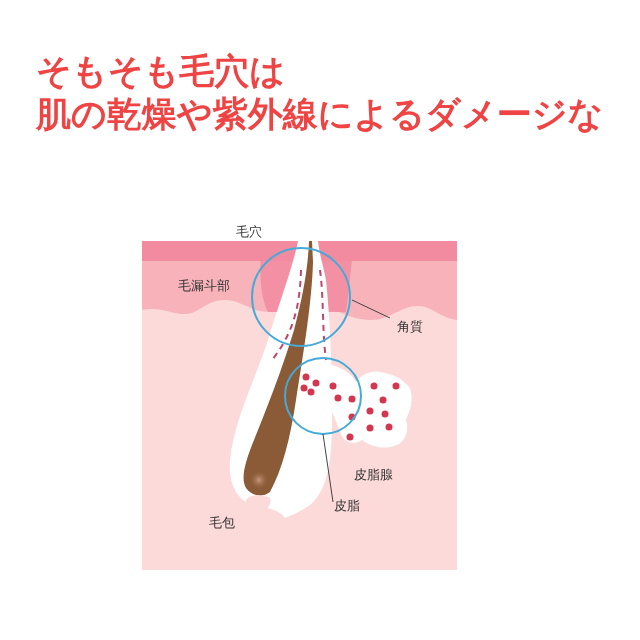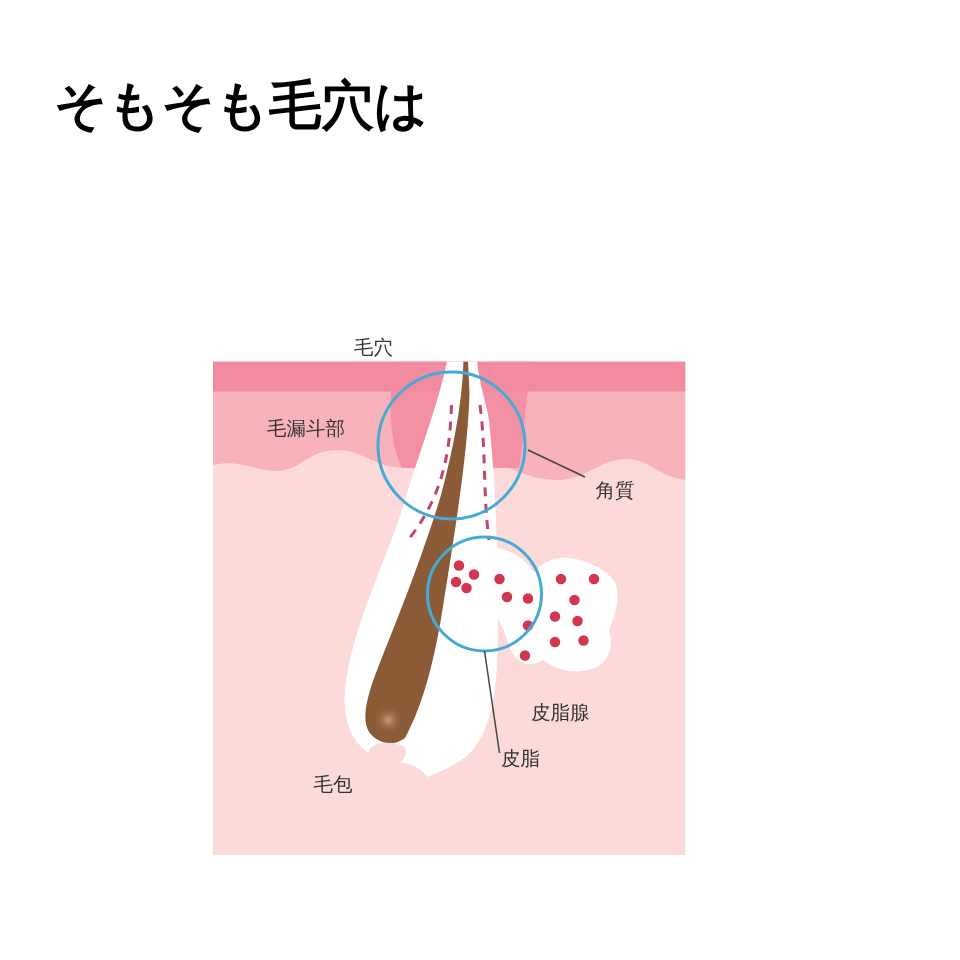--- a/index.html
+++ b/index.html
@@ -1,29 +1,30 @@
 <!DOCTYPE html>
 <html><head>
   <meta charset="utf-8">
   <style>
     html, body { margin: 0; padding: 0; background: #ffffff; }
     body { width: 640px; height: 640px; position: relative; overflow: hidden;
            font-family: "DejaVu Sans", "Liberation Sans", sans-serif; }
     .headline { position: absolute; left: 36px; top: 50px; margin: 0;
-                color: #000000; font-weight: bold; font-size: 35px; line-height: 43px;
+                color: #ef4444; font-weight: bold; font-size: 35px; line-height: 43px;
                 letter-spacing: 0px; font-family: "DejaVu Sans", sans-serif; }
     .headline span { display: block; white-space: nowrap; }
     .diagram { position: absolute; left: 0; top: 0; width: 640px; height: 640px; }
     .label { font-family: "DejaVu Sans", sans-serif; font-size: 13px; fill: #333333; }
   </style>
 </head>
 <body>
 
 <h1 class="headline">
   <span>そもそも毛穴は</span>
+  <span>肌の乾燥や紫外線によるダメージな</span>
 </h1>
 
 <svg class="diagram" viewBox="0 0 640 640" xmlns="http://www.w3.org/2000/svg">
   <defs>
     <clipPath id="boxclip">
         <rect x="142" y="241" width="315" height="329"></rect>
       </clipPath>
     <radialGradient id="bulbGlow" cx="0.5" cy="0.5" r="0.5">
       <stop offset="0" stop-color="#c79a80"></stop>
       <stop offset="1" stop-color="#8b5a36" stop-opacity="0"></stop>

